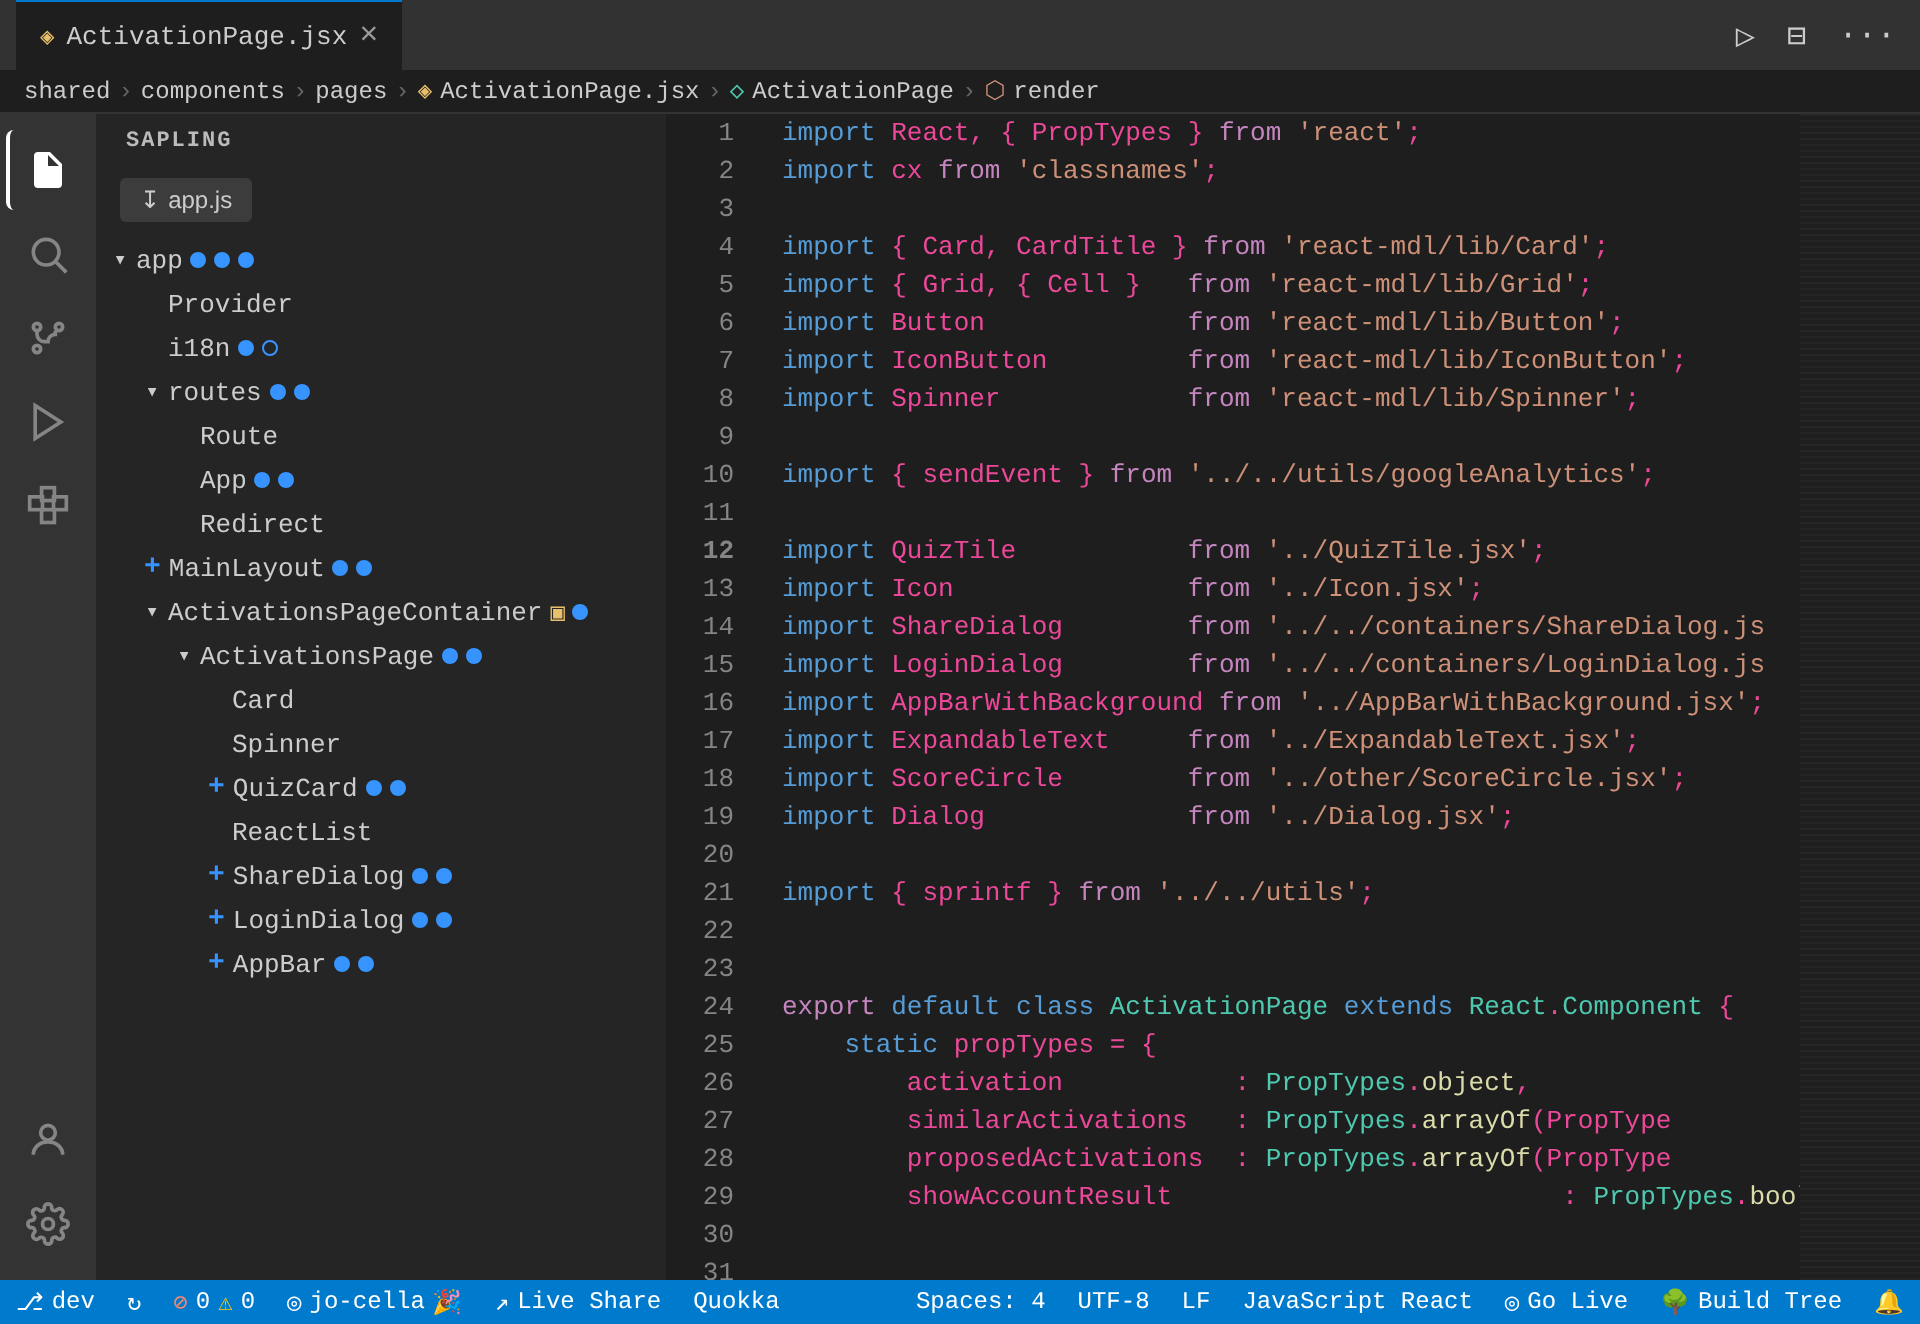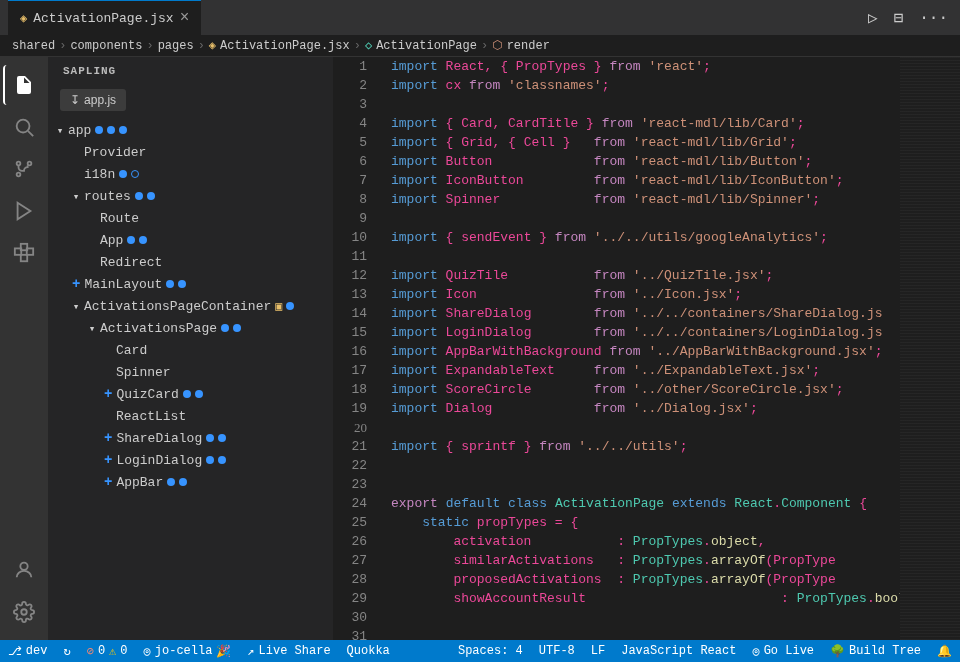--- a/index.html
+++ b/index.html
@@ -571,29 +571,29 @@
           <div style="height: 19px;">2</div>
           <div style="height: 19px;">3</div>
           <div style="height: 19px;">4</div>
           <div style="height: 19px;">5</div>
           <div style="height: 19px;">6</div>
           <div style="height: 19px;">7</div>
           <div style="height: 19px;">8</div>
           <div style="height: 19px;">9</div>
           <div style="height: 19px;">10</div>
           <div style="height: 19px;">11</div>
-          <div style="height: 19px;">12</div>
+          <div style="height: 19px; font-weight: bold;">12</div>
           <div style="height: 19px;">13</div>
           <div style="height: 19px;">14</div>
           <div style="height: 19px;">15</div>
           <div style="height: 19px;">16</div>
           <div style="height: 19px;">17</div>
           <div style="height: 19px;">18</div>
           <div style="height: 19px;">19</div>
-          <div style="height: 19px; font-family: Liberation Serif, serif;">20</div>
+          <div style="height: 19px;">20</div>
           <div style="height: 19px;">21</div>
           <div style="height: 19px;">22</div>
           <div style="height: 19px;">23</div>
           <div style="height: 19px;">24</div>
           <div style="height: 19px;">25</div>
           <div style="height: 19px;">26</div>
           <div style="height: 19px;">27</div>
           <div style="height: 19px;">28</div>
           <div style="height: 19px;">29</div>
           <div style="height: 19px;">30</div>

